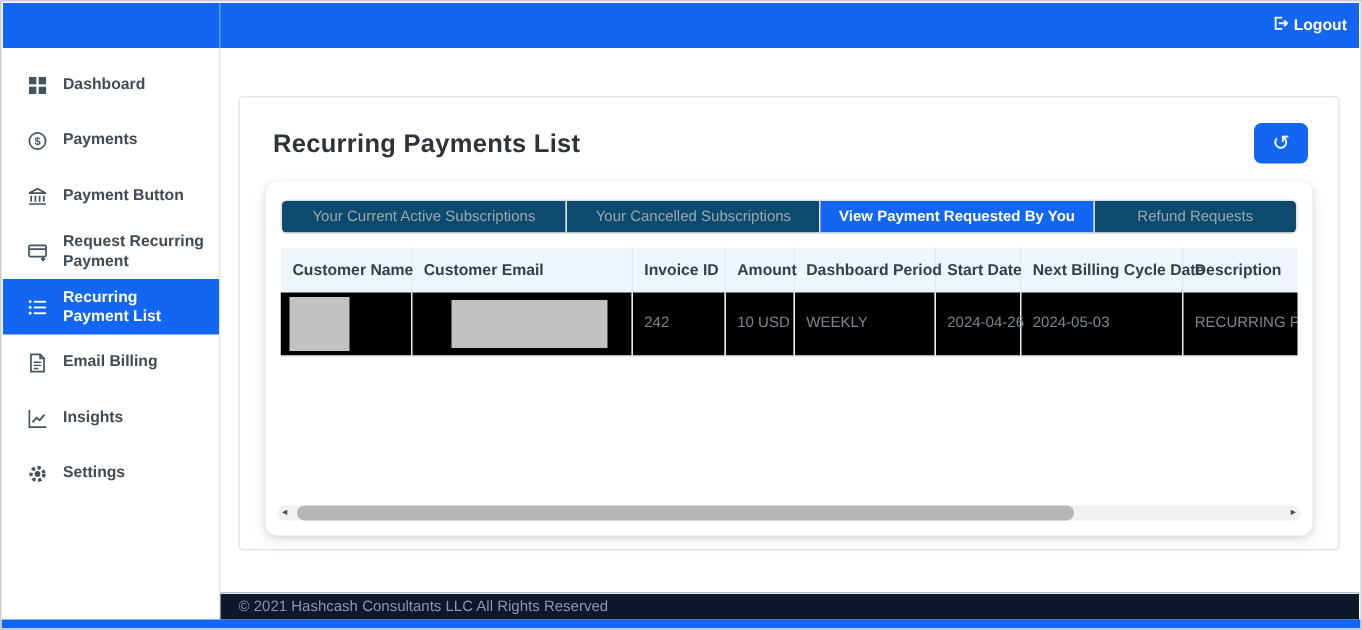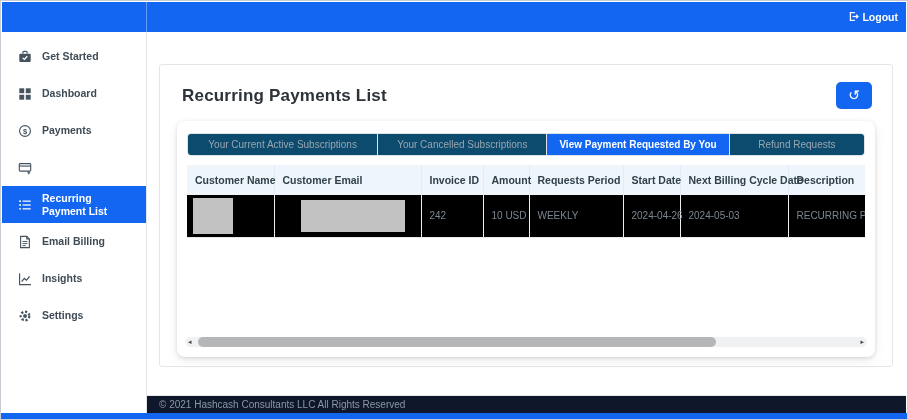--- a/index.html
+++ b/index.html
@@ -126,30 +126,20 @@
             <path d="M6.5 8h8"></path>
             <path d="M11.8 5.2 14.6 8l-2.8 2.8"></path>
         </svg>
       </span>
       <span>Logout</span>
     </div>
   </div>
 
   <div class="sidebar">
 
-    <div class="nav-item">
-      <span class="nav-icon">
-        <svg viewBox="0 0 16 16">
-            <path d="M5.5 4V2.9A1.4 1.4 0 0 1 6.9 1.5h2.2a1.4 1.4 0 0 1 1.4 1.4V4" fill="none" stroke="currentColor" stroke-width="1.4"></path>
-            <rect x="1.5" y="4.2" width="13" height="9.6" rx="1.2" fill="currentColor"></rect>
-            <path d="M5.3 9l2 1.8 3.3-3.6" fill="none" stroke="#fff" stroke-width="1.5"></path>
-          </svg>
-      </span>
-      <span>Get Started</span>
-    </div>
 
     <div class="nav-item">
       <span class="nav-icon">
         <svg viewBox="0 0 16 16" fill="currentColor">
             <rect x="1.5" y="1.5" width="5.6" height="5.6"></rect>
             <rect x="8.9" y="1.5" width="5.6" height="5.6"></rect>
             <rect x="1.5" y="8.9" width="5.6" height="5.6"></rect>
             <rect x="8.9" y="8.9" width="5.6" height="5.6"></rect>
           </svg>
       </span>
@@ -159,29 +149,40 @@
     <div class="nav-item">
       <span class="nav-icon">
         <svg viewBox="0 0 16 16">
             <circle cx="8" cy="8" r="6.2" fill="none" stroke="currentColor" stroke-width="1.3"></circle>
             <text x="8" y="11.2" text-anchor="middle" font-size="8.5" fill="currentColor" font-family="Liberation Sans, sans-serif">$</text>
           </svg>
       </span>
       <span>Payments</span>
     </div>
 
+    <div class="nav-item">
+      <span class="nav-icon">
+        <svg viewBox="0 0 16 16" fill="none" stroke="currentColor" stroke-width="1.3">
+            <path d="M1.5 5.5 8 2l6.5 3.5z"></path>
+            <path d="M3.2 7.5V12M6.4 7.5V12M9.6 7.5V12M12.8 7.5V12"></path>
+            <path d="M1.5 13.7h13"></path>
+          </svg>
+      </span>
+      <span>Payment Button</span>
+    </div>
 
     <div class="nav-item">
       <span class="nav-icon">
         <svg viewBox="0 0 16 16" fill="none" stroke="currentColor" stroke-width="1.3">
             <rect x="1.5" y="3" width="13" height="8.5" rx="1"></rect>
             <path d="M1.5 5.8h13"></path>
             <path d="M12.3 11.8v3.2M10.7 13.4h3.2"></path>
           </svg>
       </span>
+      <span>Request Recurring Payment</span>
     </div>
 
     <div class="nav-item active">
       <span class="nav-icon">
         <svg viewBox="0 0 16 16" fill="currentColor">
             <circle cx="2.4" cy="3.6" r="1.1"></circle>
             <rect x="5.2" y="2.9" width="9.3" height="1.4"></rect>
             <circle cx="2.4" cy="8" r="1.1"></circle>
             <rect x="5.2" y="7.3" width="9.3" height="1.4"></rect>
             <circle cx="2.4" cy="12.4" r="1.1"></circle>
@@ -264,21 +265,21 @@
                 <col style="width:57px">
                 <col style="width:108px">
                 <col style="width:140px">
             </colgroup>
             <thead>
               <tr>
                 <th>Customer Name</th>
                 <th>Customer Email</th>
                 <th>Invoice ID</th>
                 <th>Amount</th>
-                <th>Requests Period</th>
+                <th>Dashboard Period</th>
                 <th>Start Date</th>
                 <th>Next Billing Cycle Date</th>
                 <th>Description</th>
               </tr>
             </thead>
             <tbody>
               <tr>
                 <td>
                   <div class="redact-name"></div>
                 </td>

